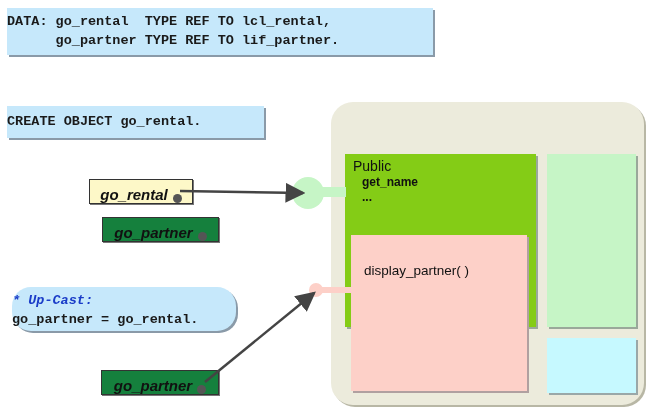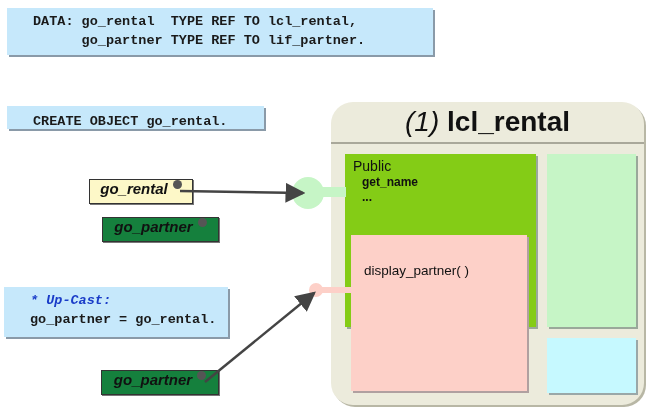--- a/index.html
+++ b/index.html
@@ -2,32 +2,32 @@
 <html><head>
 <meta charset="utf-8">
 <style>
   html, body { margin:0; padding:0; background:#ffffff; }
   body { width:654px; height:413px; position:relative; overflow:hidden; font-family:"Liberation Sans", sans-serif; }
 
   .code-box {
     position:absolute; background:#c6e8fb;
     box-shadow: 2px 2px 0 #8a9aa8;
     font-family:"Liberation Mono", monospace; font-weight:bold; font-size:13.5px; color:#1a1a1a;
-    white-space:pre; line-height:19px; padding:4px 26px;
+    white-space:pre; line-height:19px; padding:4px 0;
     box-sizing:border-box;
   }
   #code-data { left:7px; top:8px; width:426px; height:47px; }
-  #code-create { left:7px; top:106px; width:257px; height:23px; padding-top:6px; }
-  #code-upcast { left:4px; top:287px; width:224px; height:50px; }
+  #code-create { left:7px; top:106px; width:257px; height:32px; padding-top:6px; }
+  #code-upcast { left:12px; top:287px; width:224px; height:44px;border-radius:19px; }
   .comment { color:#1a3cc8; font-style:italic; }
 
   .ref-box {
     position:absolute; border:1px solid #333; box-sizing:border-box;
     font-style:italic; font-weight:bold; font-size:15px; color:#111;
-    display:flex; align-items:flex-start; justify-content:center; gap:5px;
+    display:flex; align-items:flex-end; justify-content:center; gap:5px;
     box-shadow: 1px 1px 0 #777;
   }
   .ref-yellow { background:#fdf8c8; }
   .ref-pink { background:#15803d; }
   .dot { width:9px; height:9px; border-radius:50%; background:#555; display:inline-block; }
   #ref-rental { left:89px; top:179px; width:104px; height:25px; }
   #ref-partner1 { left:102px; top:217px; width:117px; height:25px; }
   #ref-partner2 { left:101px; top:370px; width:118px; height:25px; }
 
   #class-box {
@@ -92,24 +92,20 @@
   <span>go_partner</span>
   <span class="dot"></span>
 </div>
 
 <div id="ref-partner2" class="ref-box ref-pink">
   <span>go_partner</span>
   <span class="dot"></span>
 </div>
 
 <div id="class-box">
-  <div id="class-title">
-    <span class="num">(1)</span>
-    <span class="name">lcl_rental</span>
-  </div>
   <div id="public-area">
     <span id="pub-label" class="pub-text">Public</span>
     <span id="pub-method" class="pub-text">get_name</span>
     <span id="pub-ellipsis" class="pub-text">...</span>
     <div id="iface-area">
       <span id="im1" class="iface-method">display_partner( )</span>
     </div>
   </div>
   <div id="right-green"></div>
   <div id="right-cyan"></div>

